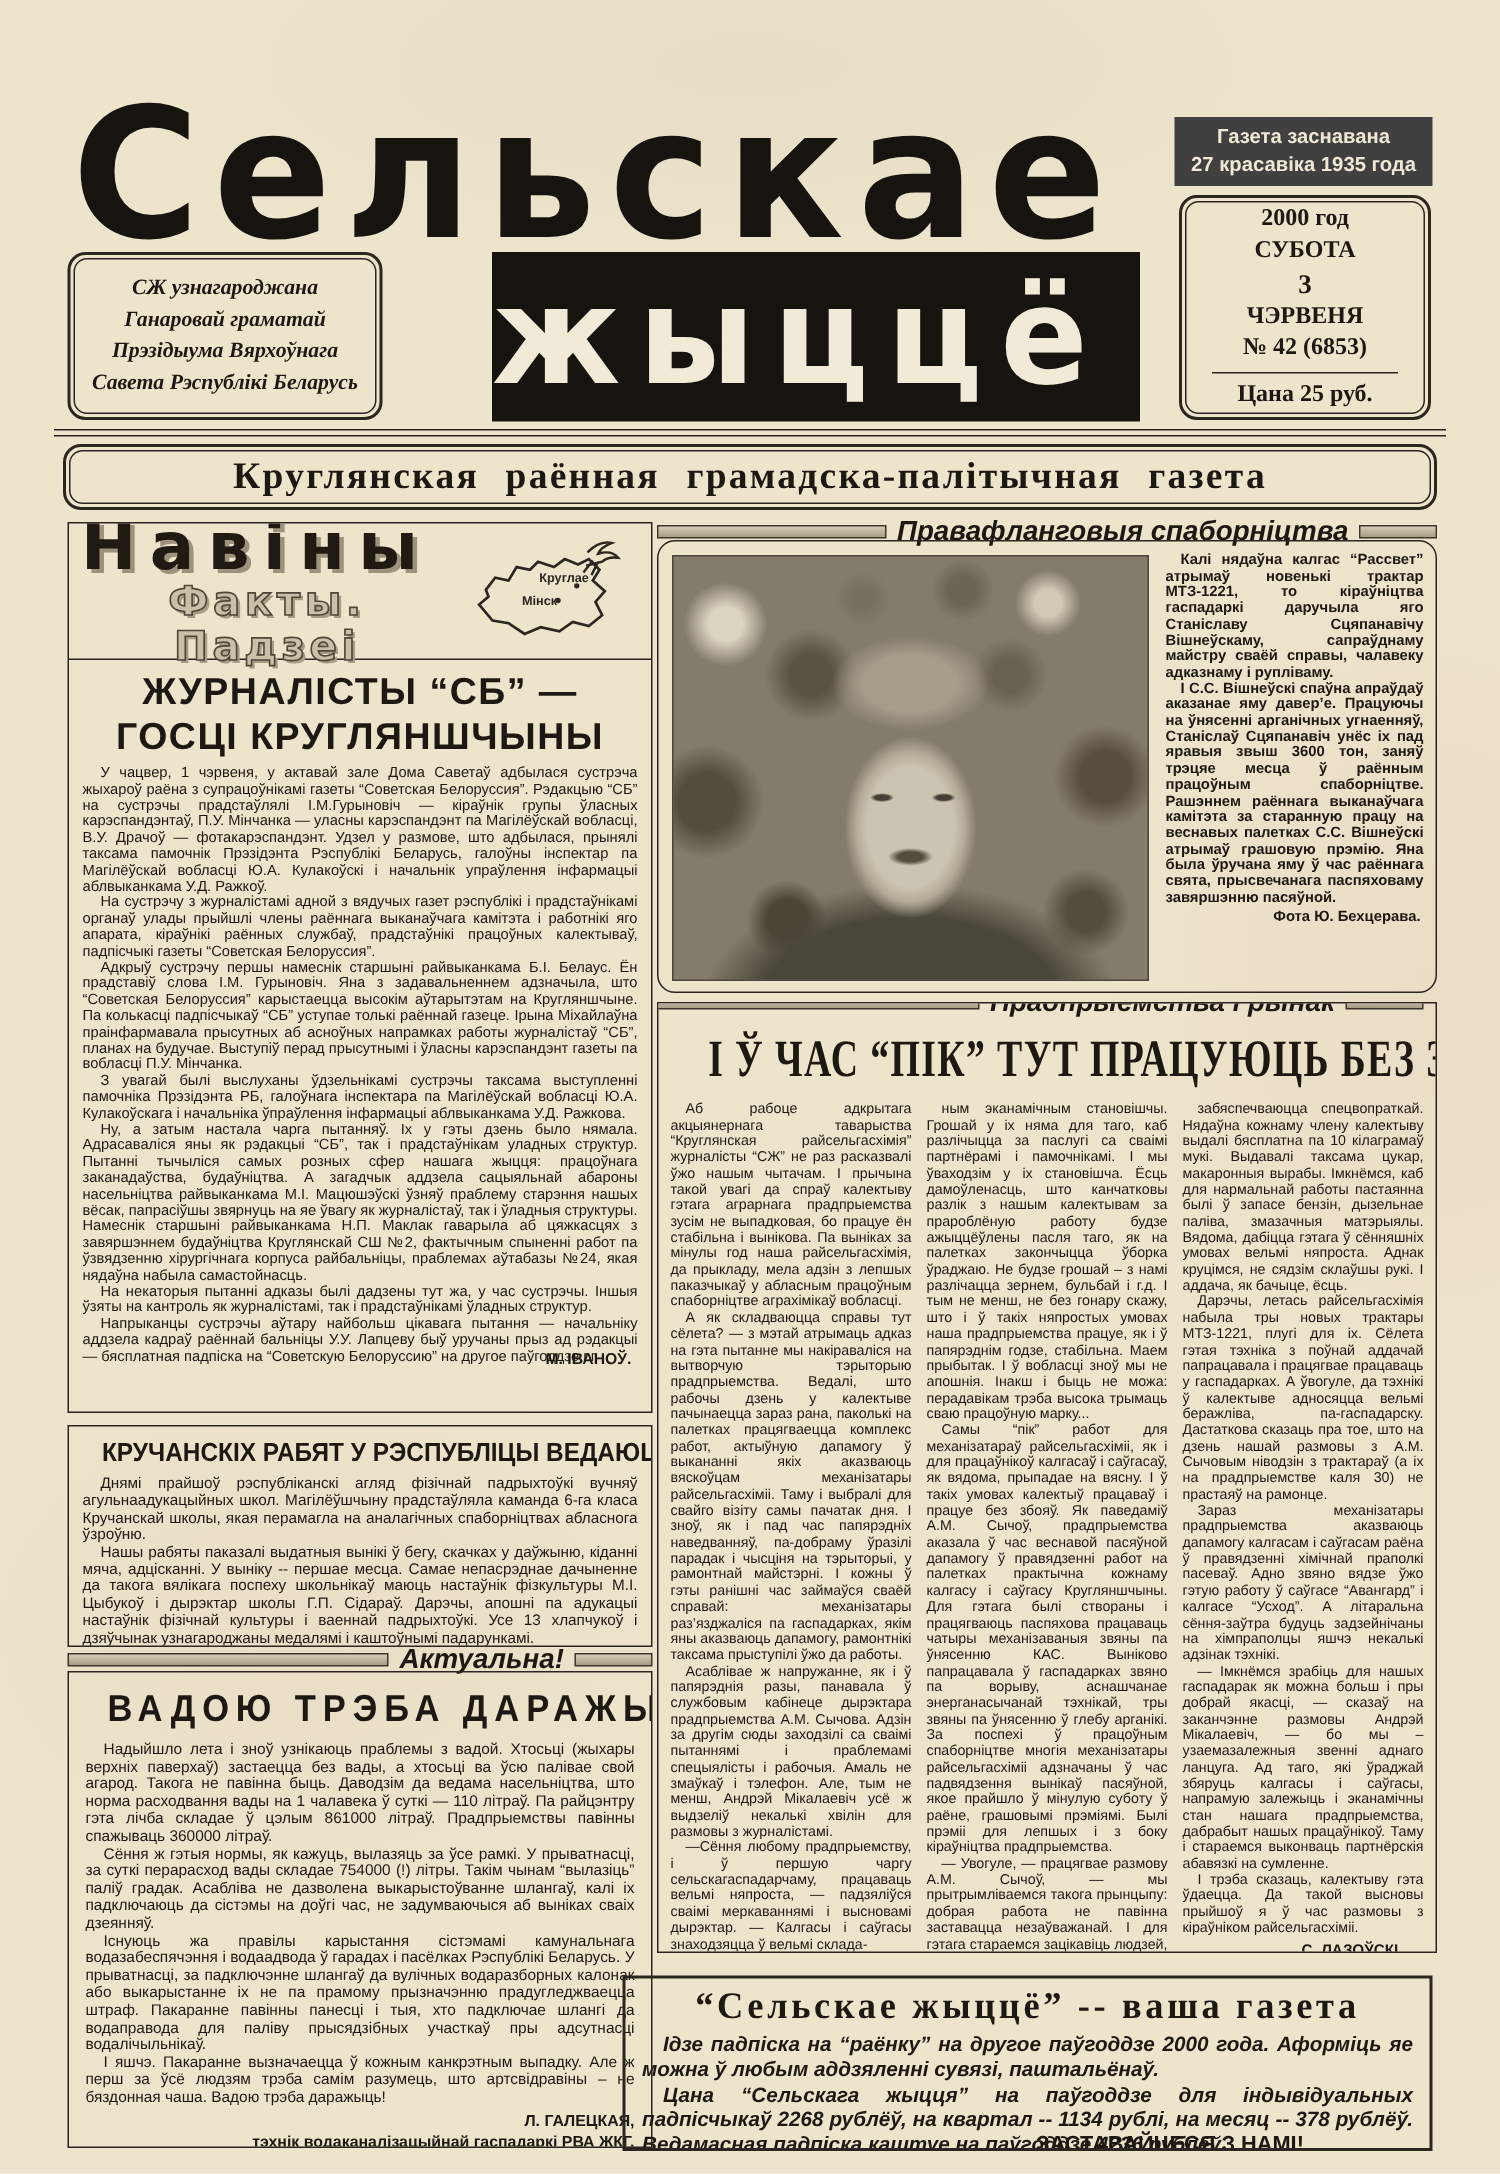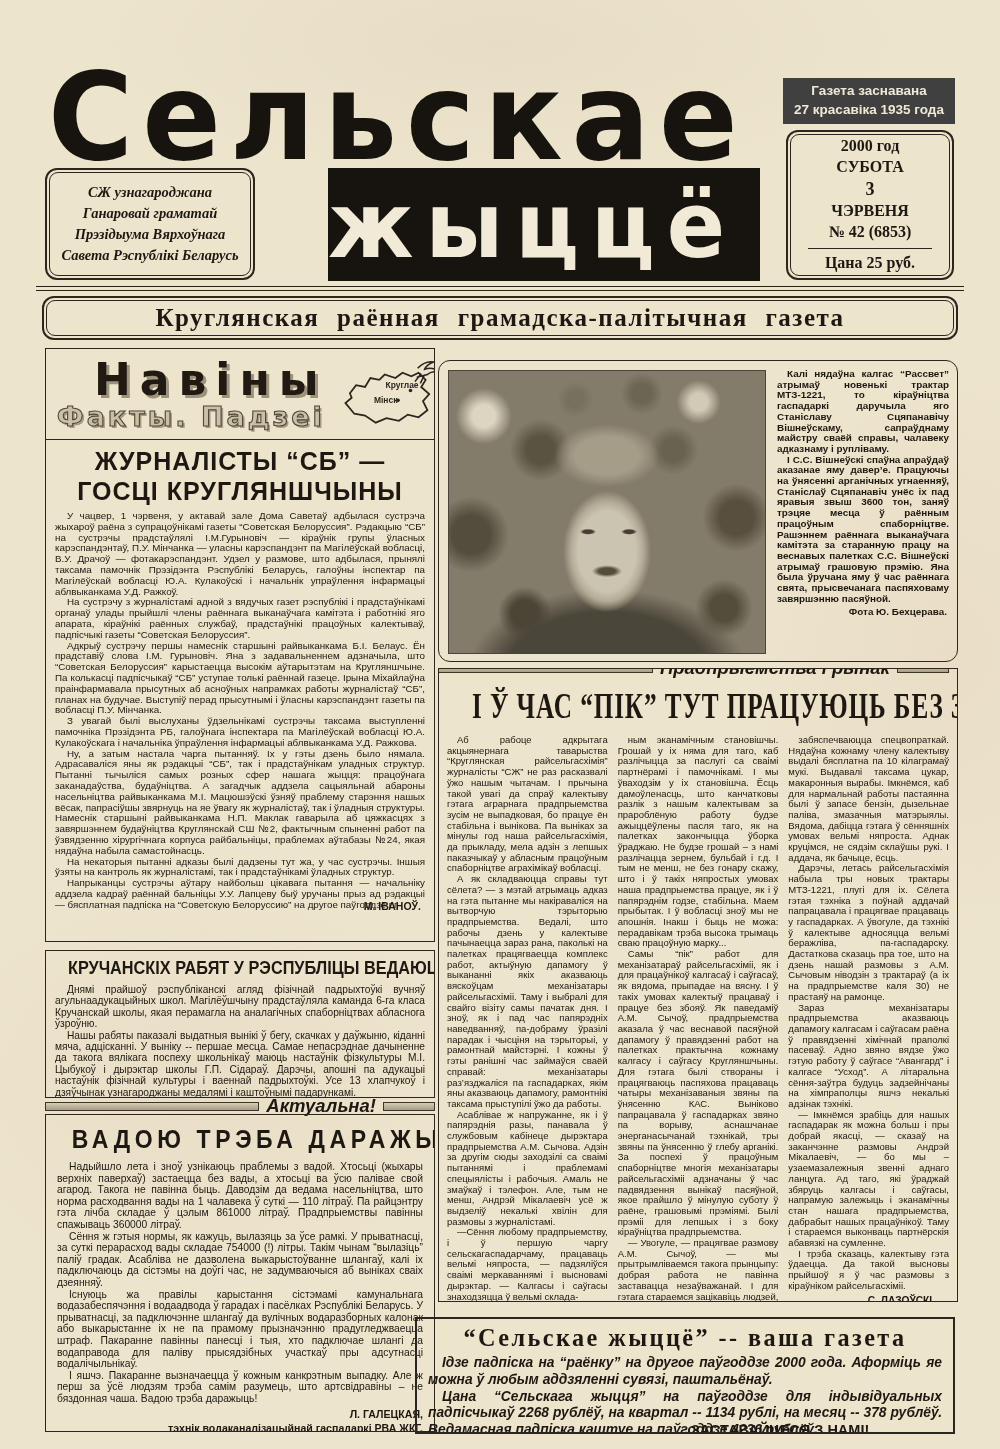--- a/index.html
+++ b/index.html
@@ -43,21 +43,21 @@
     letter-spacing:1.5px;word-spacing:10px;}
 
   
   .nbox{border:1.6px solid #2b2620;box-sizing:border-box;overflow:hidden;}
 
   .news-box{left:45px;top:348px;width:390px;height:594px;padding:0 9px 4px;}
   .logo-row{display:flex;align-items:center;justify-content:space-between;
     border-bottom:1.6px solid #2b2620;margin:0 -9px;padding:4px 8px 2px;height:84px;}
   .logo-stack{display:flex;flex-direction:column;}
   .logo-line1{font-family:"DejaVu Sans",sans-serif;font-weight:bold;font-size:44px;line-height:1;
-    letter-spacing:9px;color:#201a12;text-shadow:3px 3px 0 #9d937c;margin-left:40px;}
+    letter-spacing:9px;color:#201a12;text-shadow:3px 3px 0 #9d937c;}
   .logo-line2{font-family:"DejaVu Sans",sans-serif;font-weight:bold;font-size:27px;line-height:1.1;
     letter-spacing:3px;color:#c9c0a7;-webkit-text-stroke:1.1px #4f4838;text-shadow:2px 2px 0 #a79d85;text-align:center;}
   .map{width:124px;height:82px;flex:none;}
 
   .headline-sb{font-weight:bold;font-size:25px;line-height:1.18;text-align:center;
     letter-spacing:1px;margin:7px 0 5px;}
   .body-10 p{margin:0;font-size:9.8px;line-height:10.8px;text-align:justify;text-indent:12px;}
   .sig-right{font-weight:bold;text-align:right;font-size:10.5px;margin-top:-10.8px;padding-right:4px;}
 
   .sport-box{left:45px;top:950px;width:390px;height:148px;padding:5px 9px;}
@@ -210,20 +210,25 @@
     <p>Надыйшло лета і зноў узнікаюць праблемы з вадой. Хтосьці (жыхары верхніх паверхаў) застаецца без вады, а хтосьці ва ўсю палівае свой агарод. Такога не павінна быць. Даводзім да ведама насельніцтва, што норма расходвання вады на 1 чалавека ў суткі — 110 літраў. Па райцэнтру гэта лічба складае ў цэлым 861000 літраў. Прадпрыемствы павінны спажываць 360000 літраў.</p>
     <p>Сёння ж гэтыя нормы, як кажуць, вылазяць за ўсе рамкі. У прыватнасці, за суткі перарасход вады складае 754000 (!) літры. Такім чынам “вылазіць” паліў градак. Асабліва не дазволена выкарыстоўванне шлангаў, калі іх падключаюць да сістэмы на доўгі час, не задумваючыся аб выніках сваіх дзеянняў.</p>
     <p>Існуюць жа правілы карыстання сістэмамі камунальнага водазабеспячэння і водаадвода ў гарадах і пасёлках Рэспублікі Беларусь. У прыватнасці, за падключэнне шлангаў да вулічных водаразборных калонак або выкарыстанне іх не па прамому прызначэнню прадугледжваецца штраф. Пакаранне павінны панесці і тыя, хто падключае шлангі да водаправода для паліву прысядзібных участкаў пры адсутнасці водалічыльнікаў.</p>
     <p>І яшчэ. Пакаранне вызначаецца ў кожным канкрэтным выпадку. Але ж перш за ўсё людзям трэба самім разумець, што артсвідравіны – не бяздонная чаша. Вадою трэба даражыць!</p>
     <div class="water-sig">
       <div>Л. ГАЛЕЦКАЯ,</div>
       <div>тэхнік водаканалізацыйнай гаспадаркі РВА ЖКГ.</div>
     </div>
   </div>
 
+  <div class="abs photo-head sec-head">
+    <span class="sec-bar long"></span>
+    <span class="sec-label">Правафланговыя спаборніцтва</span>
+    <span class="sec-bar short"></span>
+  </div>
   <div class="abs nbox photo-box">
     <div class="photo"></div>
     <div class="photo-text">
       <p>Калі нядаўна калгас “Рассвет” атрымаў новенькі трактар МТЗ-1221, то кіраўніцтва гаспадаркі даручыла яго Станіславу Сцяпанавічу Вішнеўскаму, сапраўднаму майстру сваёй справы, чалавеку адказнаму і рупліваму.</p>
       <p>І С.С. Вішнеўскі спаўна апраўдаў аказанае яму давер’е. Працуючы на ўнясенні арганічных угнаенняў, Станіслаў Сцяпанавіч унёс іх пад яравыя звыш 3600 тон, заняў трэцяе месца ў раённым працоўным спаборніцтве. Рашэннем раённага выканаўчага камітэта за старанную працу на веснавых палетках С.С. Вішнеўскі атрымаў грашовую прэмію. Яна была ўручана яму ў час раённага свята, прысвечанага паспяховаму завяршэнню пасяўной.</p>
       <div class="photo-credit">Фота Ю. Бехцерава.</div>
     </div>
   </div>
 
   <div class="abs nbox main-box">

